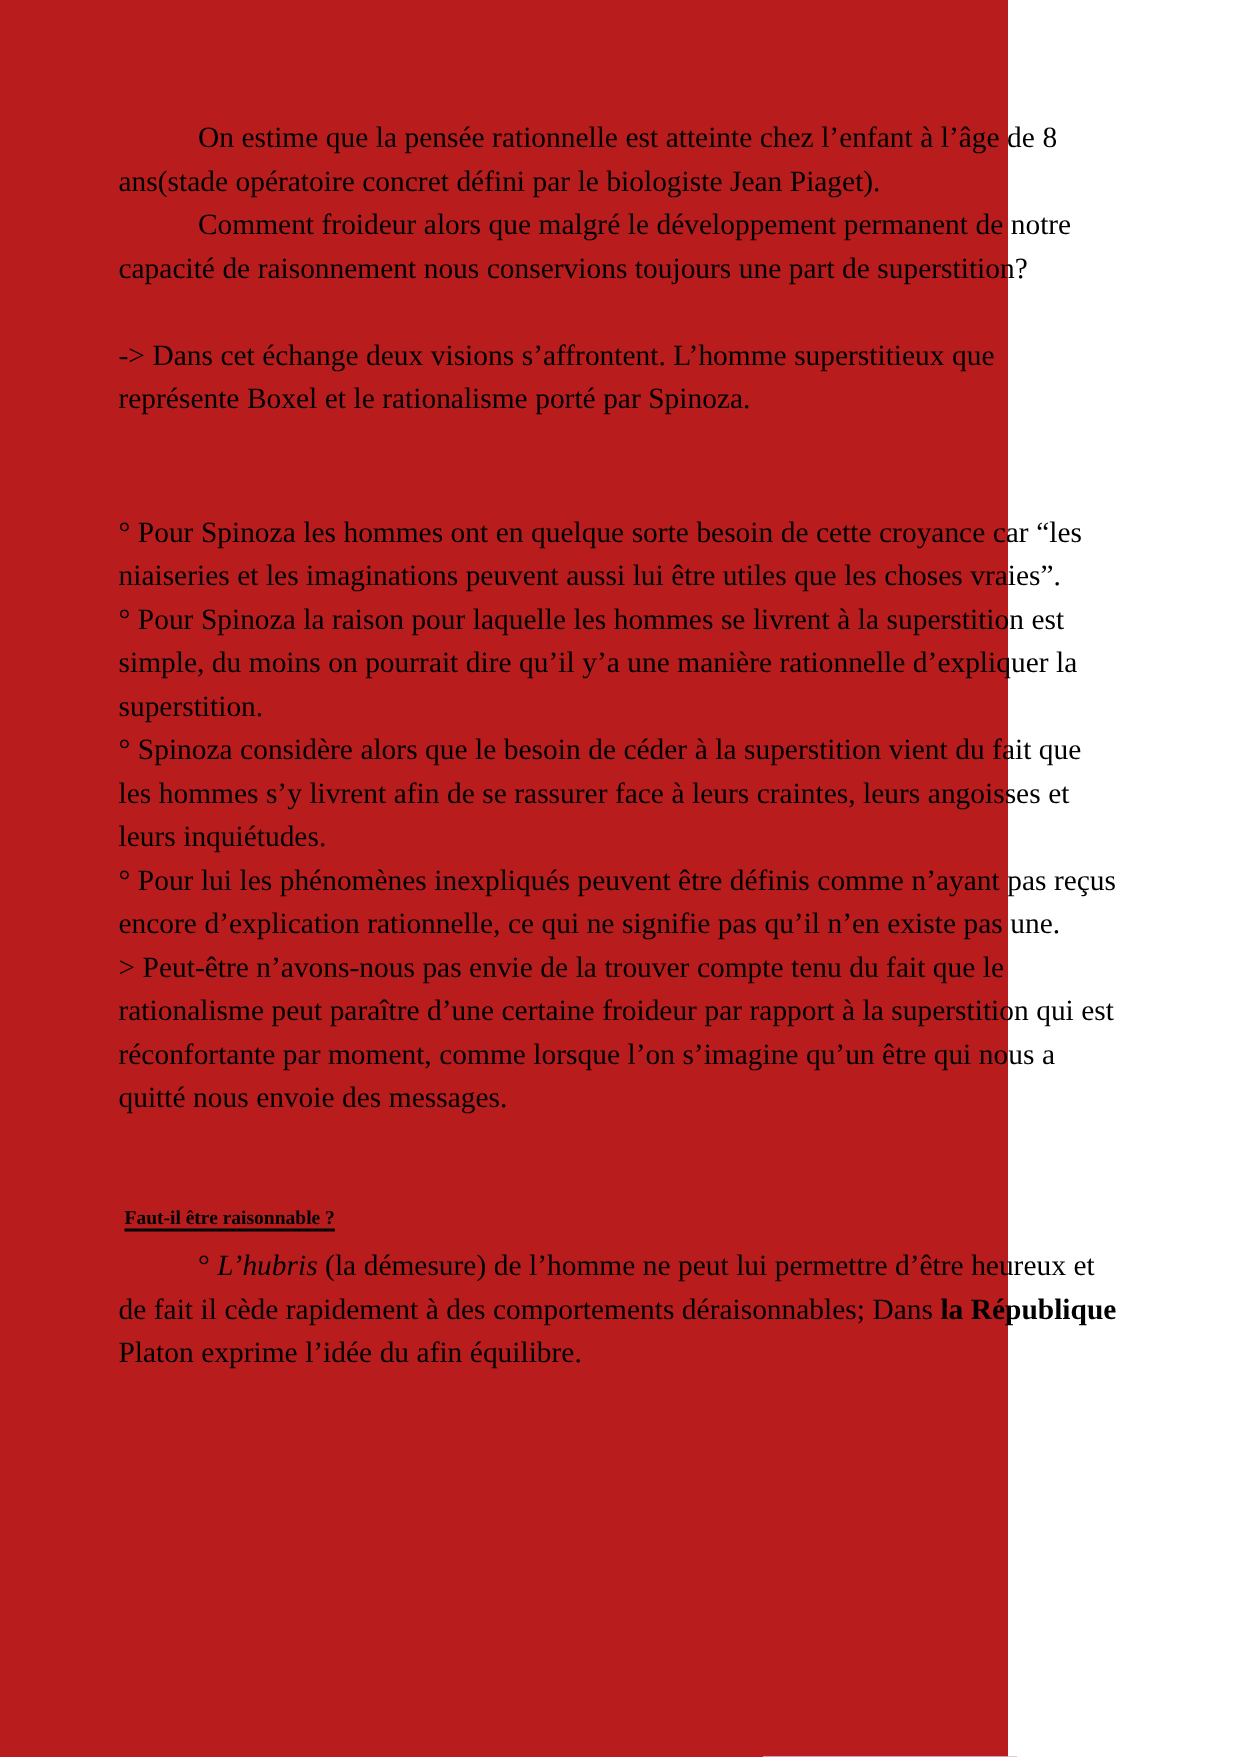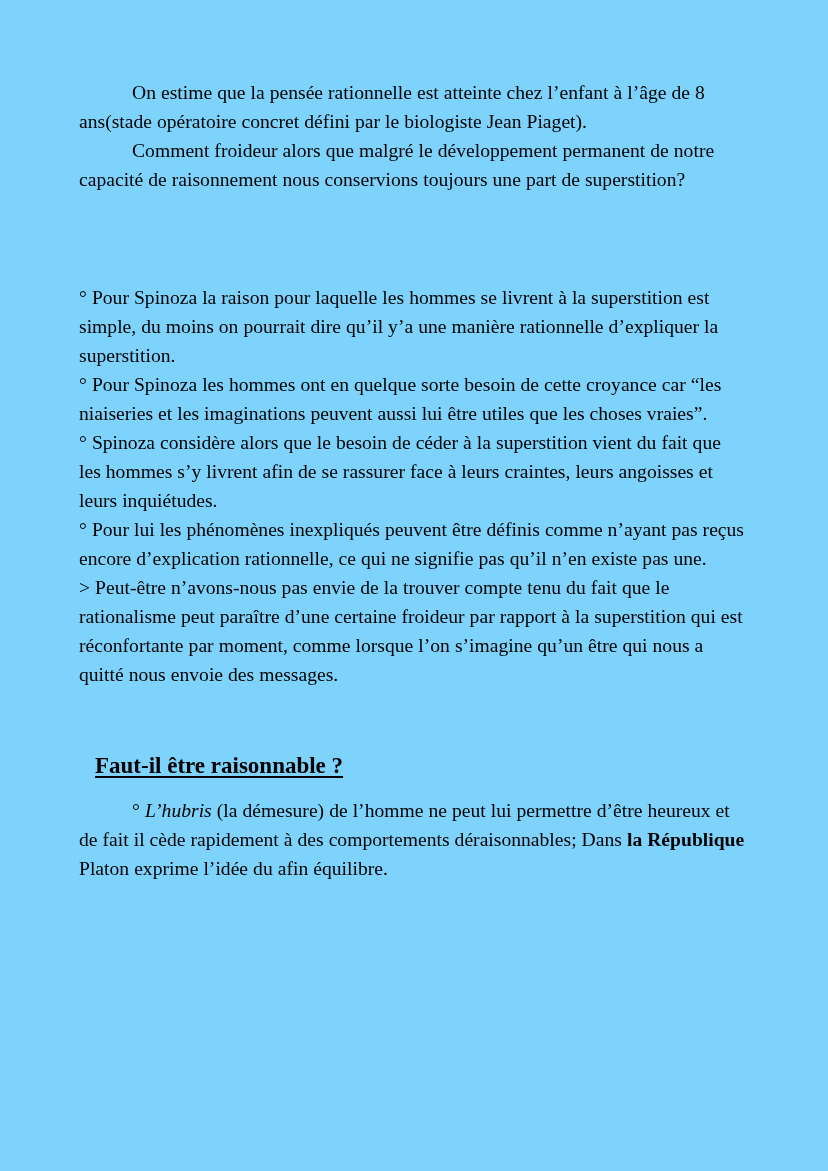--- a/index.html
+++ b/index.html
@@ -14,23 +14,23 @@
     position: relative;
     overflow: hidden;
     font-family: "Liberation Serif", "DejaVu Serif", serif;
     color: #000000;
     -webkit-font-smoothing: antialiased;
   }
   .page {
     position: absolute;
     left: 0;
     top: 0;
-    width: 828px;
+    width: 672px;
     height: 1171px;
-    background: #7dd3fc;
+    background: #b91c1c;
   }
   .doc-body {
     position: absolute;
     left: 79px;
     top: 78px;
     width: 668px;
   }
   p.para {
     margin: 0;
     padding: 0;
@@ -47,23 +47,23 @@
     text-indent: 0;
   }
   .gap-small { height: 29px; }
   .gap-xl    { height: 60px; }
   .gap-heading { height: 46px; }
 
   .it { font-style: italic; }
   .bi { font-weight: bold; }
 
   h2.section-heading {
-    margin: 16px;
+    margin: 4px;
     padding: 0;
-    font-size: 23px;
+    font-size: 13px;
     line-height: 29px;
     font-weight: bold;
     text-decoration: underline;
     text-underline-offset: 2.5px;
     text-decoration-thickness: 1.6px;
     display: block;
   }
   h2.section-heading span.heading-text {
     display: inline;
   }
@@ -79,26 +79,29 @@
       <span>On estime que la pensée rationnelle est atteinte chez l’enfant à l’âge de 8 ans(stade opératoire concret défini par le biologiste Jean Piaget).</span>
     </p>
 
     <p class="para indent">
       <span>Comment froideur alors que malgré le développement permanent de notre capacité de raisonnement nous conservions toujours une part de superstition?</span>
     </p>
 
     <div class="gap-small"></div>
 
 
+    <p class="para flush">
+      <span>-&gt; Dans cet échange deux visions s’affrontent. L’homme superstitieux que représente Boxel et le rationalisme porté par Spinoza.</span>
+    </p>
 
     <div class="gap-xl"></div>
 
+    <p class="para flush"><span class="bullet-run">°</span> <span>Pour Spinoza les hommes ont en quelque sorte besoin de cette croyance car “les niaiseries et les imaginations peuvent aussi lui être utiles que les choses vraies”.</span></p>
+
     <p class="para flush"><span class="bullet-run">°</span> <span>Pour Spinoza la raison pour laquelle les hommes se livrent à la superstition est simple, du moins on pourrait dire qu’il y’a une manière rationnelle d’expliquer la superstition.</span></p>
-
-    <p class="para flush"><span class="bullet-run">°</span> <span>Pour Spinoza les hommes ont en quelque sorte besoin de cette croyance car “les niaiseries et les imaginations peuvent aussi lui être utiles que les choses vraies”.</span></p>
 
     <p class="para flush"><span class="bullet-run">°</span> <span>Spinoza considère alors que le besoin de céder à la superstition vient du fait que les hommes s’y livrent afin de se rassurer face à leurs craintes, leurs angoisses et leurs inquiétudes.</span></p>
 
     <p class="para flush"><span class="bullet-run">°</span> <span>Pour lui les phénomènes inexpliqués peuvent être définis comme n’ayant pas reçus encore d’explication rationnelle, ce qui ne signifie pas qu’il n’en existe pas une.</span></p>
 
     <p class="para flush">
       <span>&gt; Peut-être n’avons-nous pas envie de la trouver compte tenu du fait que le rationalisme peut paraître d’une certaine froideur par rapport à la superstition qui est réconfortante par moment, comme lorsque l’on s’imagine qu’un être qui nous a quitté nous envoie des messages.</span>
     </p>
 
     <div class="gap-heading"></div>

